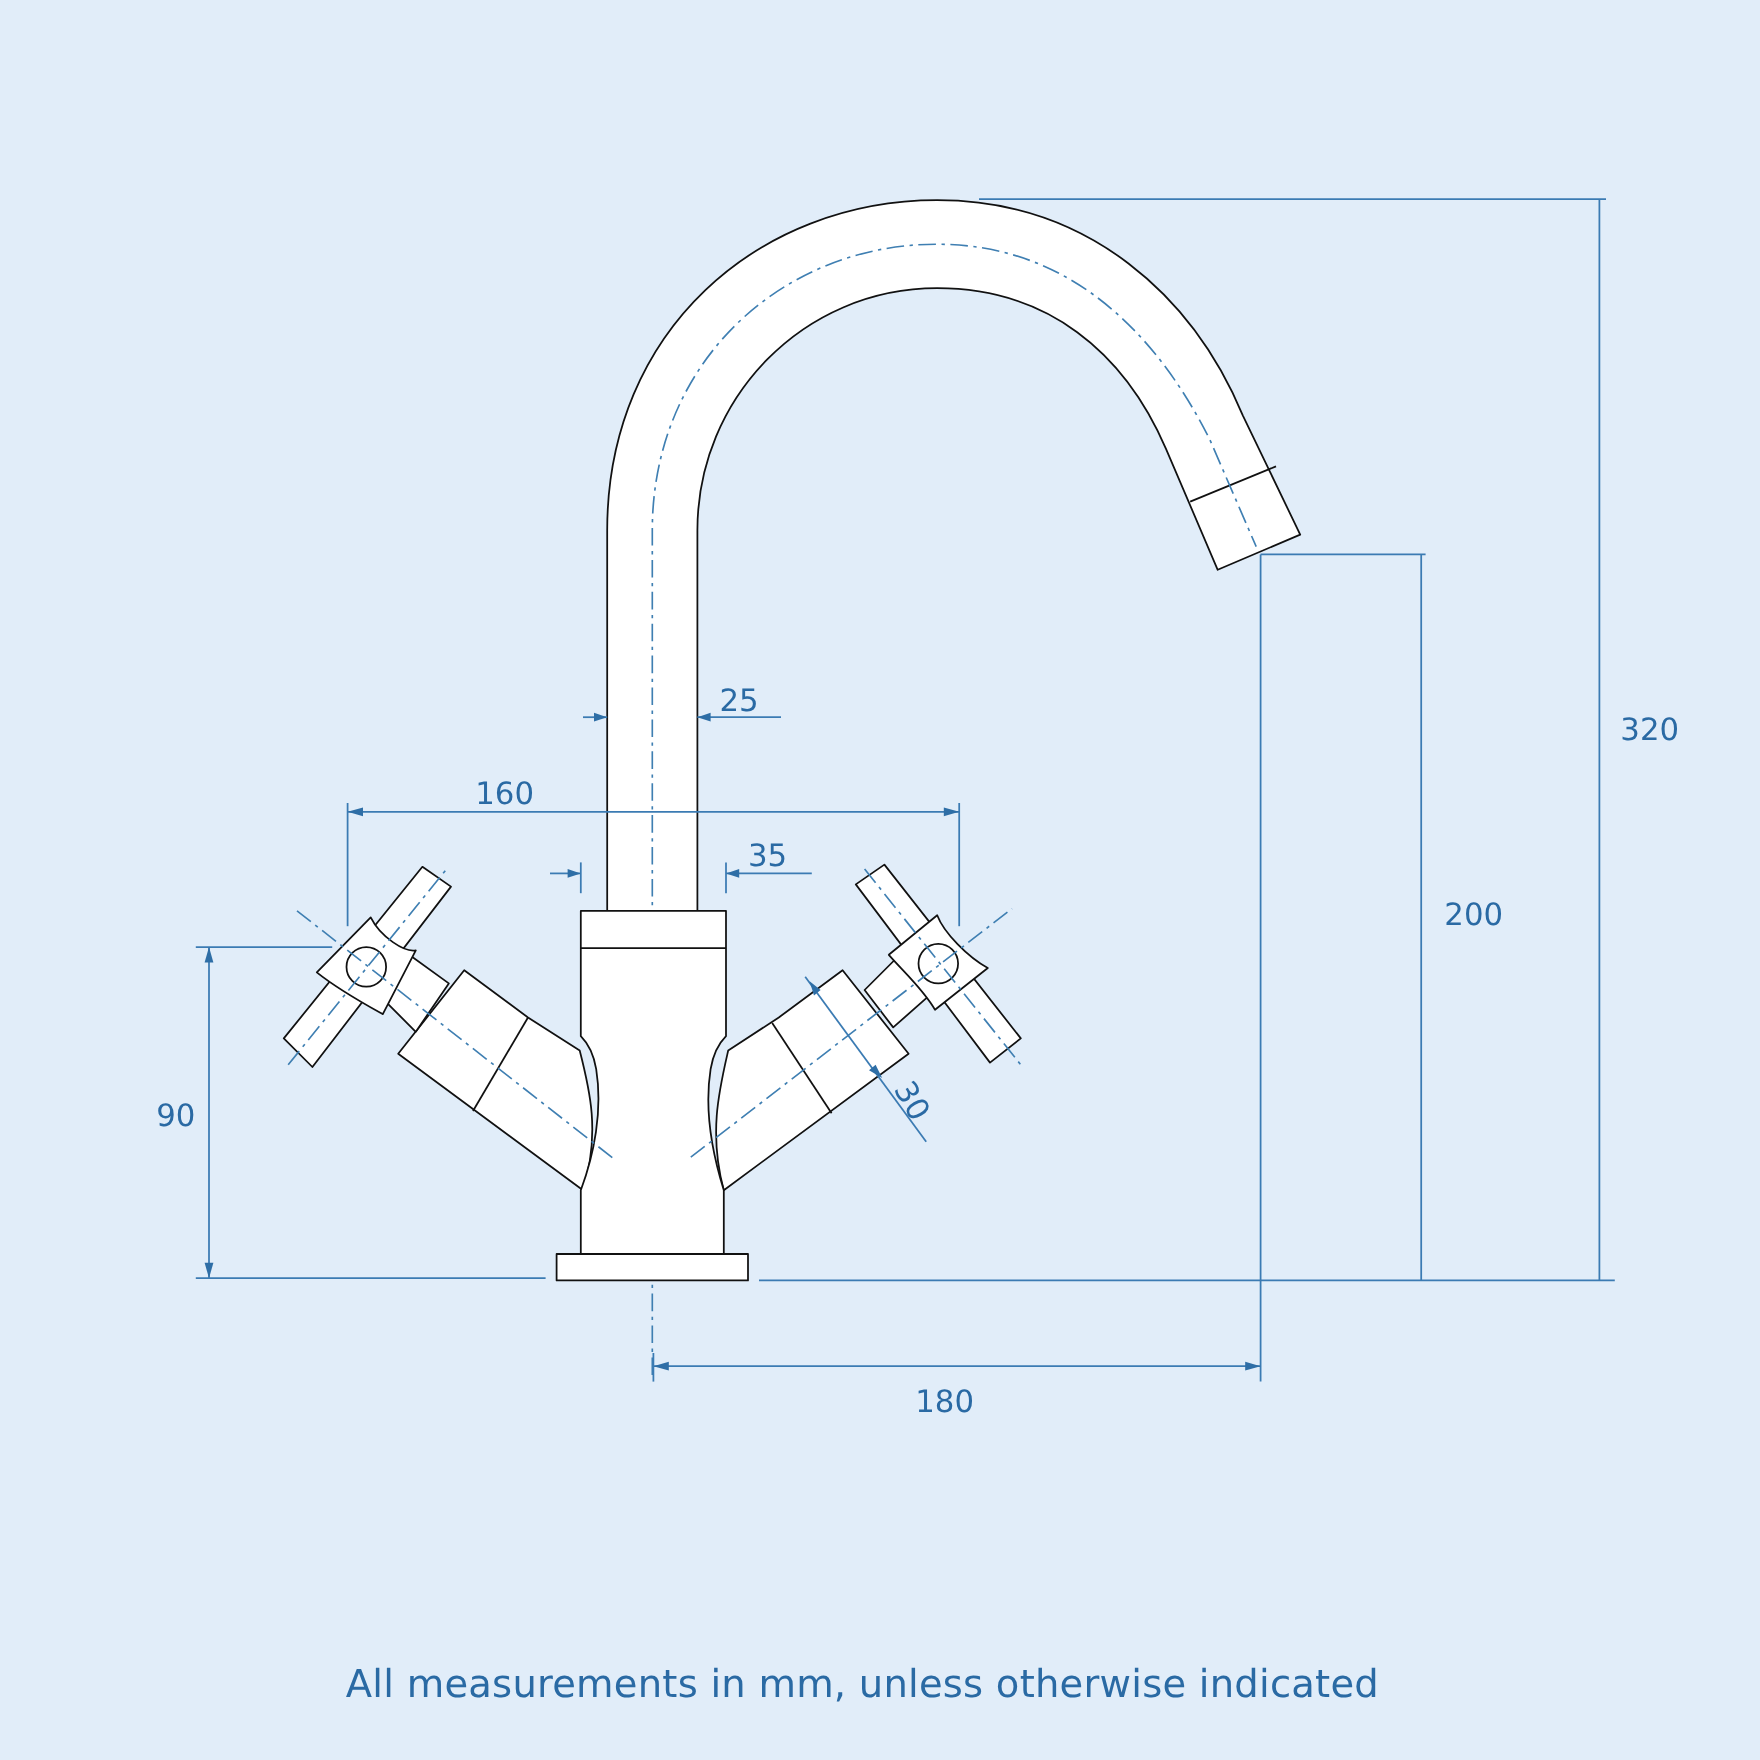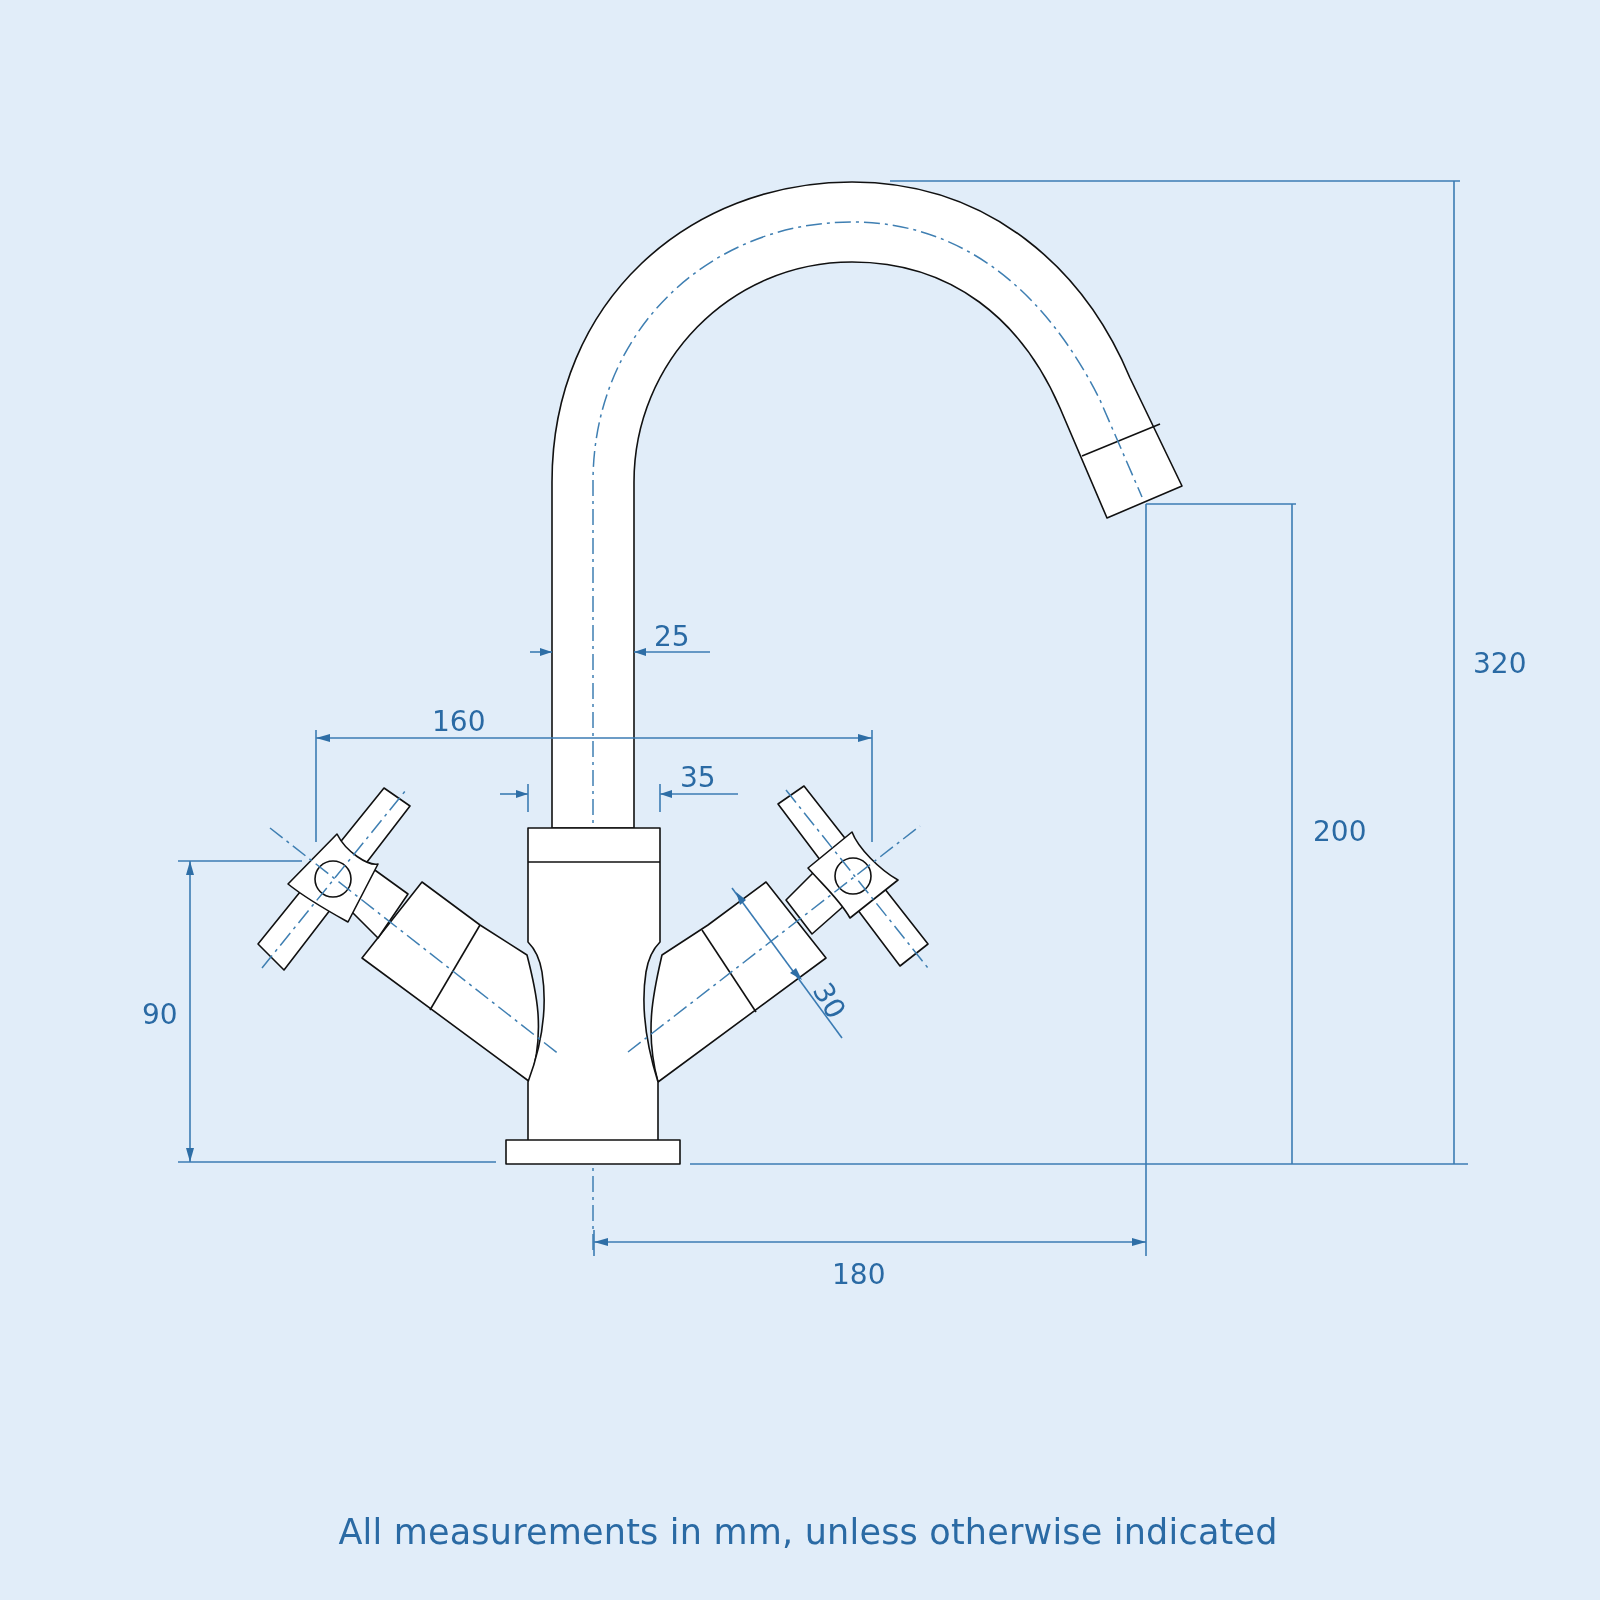--- a/index.html
+++ b/index.html
@@ -4,21 +4,21 @@
 <style>
   html, body { margin:0; padding:0; }
   body { width:1600px; height:1600px; background:#e1edf9; overflow:hidden; position:relative; font-family:"DejaVu Sans","Liberation Sans",sans-serif; }
   #drawing { position:absolute; left:0; top:0; width:1600px; height:1600px; }
   .body { fill:#ffffff; stroke:#111111; stroke-width:1.6; stroke-linejoin:round; }
   .edge { fill:none; stroke:#111111; stroke-width:1.6; }
   .center { fill:none; stroke:#3f7fb2; stroke-width:1.5; stroke-dasharray:16 5 3 5; }
   .dim { fill:none; stroke:#3b7bb3; stroke-width:1.6; }
   .arrow { fill:#2e6ea6; }
   .dimtext { font-family:"DejaVu Sans","Liberation Sans",sans-serif; font-size:28px; fill:#2a6aa4; }
-  .caption { position:absolute; left:0; top:1512px; width:1568px; text-align:center; font-family:"DejaVu Sans","Liberation Sans",sans-serif; font-size:35px; color:#2a6aa4; letter-spacing:0.2px;padding-left:24px; }
+  .caption { position:absolute; left:0; top:1512px; width:1568px; text-align:center; font-family:"DejaVu Sans","Liberation Sans",sans-serif; font-size:35px; color:#2a6aa4; letter-spacing:0.2px; }
 </style>
 </head>
 <body>
 
 <svg id="drawing" viewBox="0 0 1600 1600" xmlns="http://www.w3.org/2000/svg">
 
   <g>
 
     <path class="body" d="M552,828 L552,482 C552,300 690,182 852,182 C990,182 1085,270 1130,378 L1182,486 L1107,518 L1060,408 C1022,320 952,262 852,262 C730,262 634,362 634,482 L634,828 Z"></path>
 

